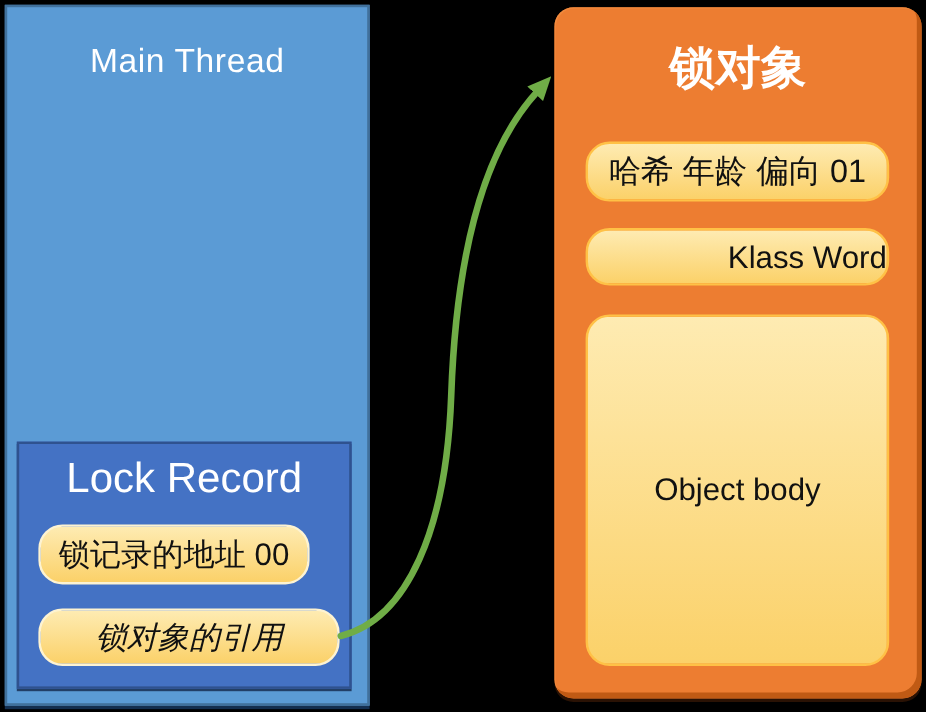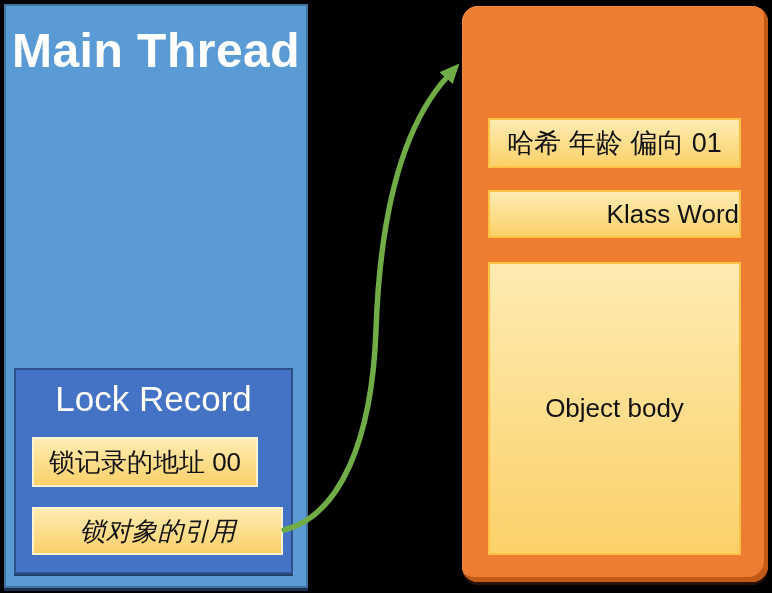--- a/index.html
+++ b/index.html
@@ -21,23 +21,23 @@
   #main-thread {
     left: 4px; top: 4px; width: 304px; height: 584px;
     background: #5B9BD5;
     border: 2px solid #41719C;
     box-shadow: 0 3px 0 rgba(23,55,94,0.85);
   }
   #main-thread-title {
     left: 4px; top: 30px; width: 304px;
     text-align: center;
     color: #FFFFFF;
-    font-size: 48px;
+    font-size: 28px;
     line-height: 42px;
-    font-weight: 700;
+    font-weight: 400;
     letter-spacing: 0.5px;
   }
 
   
   #lock-record {
     left: 14px; top: 368px; width: 279px; height: 206px;
     background: #4472C4;
     border: 2px solid #2F528F;
     box-shadow: 0 2px 0 rgba(20,40,75,0.8);
   }
@@ -52,20 +52,21 @@
 
   
   .cell {
     display: flex;
     align-items: center;
     justify-content: center;
     background: linear-gradient(180deg, #FEEBB2 0%, #FBD169 100%);
     color: #111111;
     font-size: 26px;
     text-align: center;
+    border-radius: 20px;
   }
   .cell.light-border { border: 2px solid #FDF3D2; }
   .cell.gold-border  { border: 2px solid #FFC146; }
 
   #slot-address   { left: 32px; top: 437px; width: 226px; height: 50px; }
   #slot-reference { left: 32px; top: 507px; width: 251px; height: 48px; font-style: italic; }
 
   
   #lock-object {
     left: 462px; top: 6px; width: 306px; height: 576px;
@@ -103,20 +104,21 @@
   <div class="abs" id="lock-record-title">Lock Record</div>
 
   <div class="abs cell light-border" id="slot-address">
     <span>锁记录的地址 00</span>
   </div>
   <div class="abs cell light-border" id="slot-reference">
     <span>锁对象的引用</span>
   </div>
 
   <div class="abs" id="lock-object"></div>
+  <div class="abs" id="lock-object-title">锁对象</div>
 
   <div class="abs cell gold-border" id="field-markword">
     <span>哈希 年龄 偏向 01</span>
   </div>
   <div class="abs cell gold-border" id="field-klass">
     <span>Klass Word</span>
   </div>
   <div class="abs cell gold-border" id="field-body">
     <span>Object body</span>
   </div>

